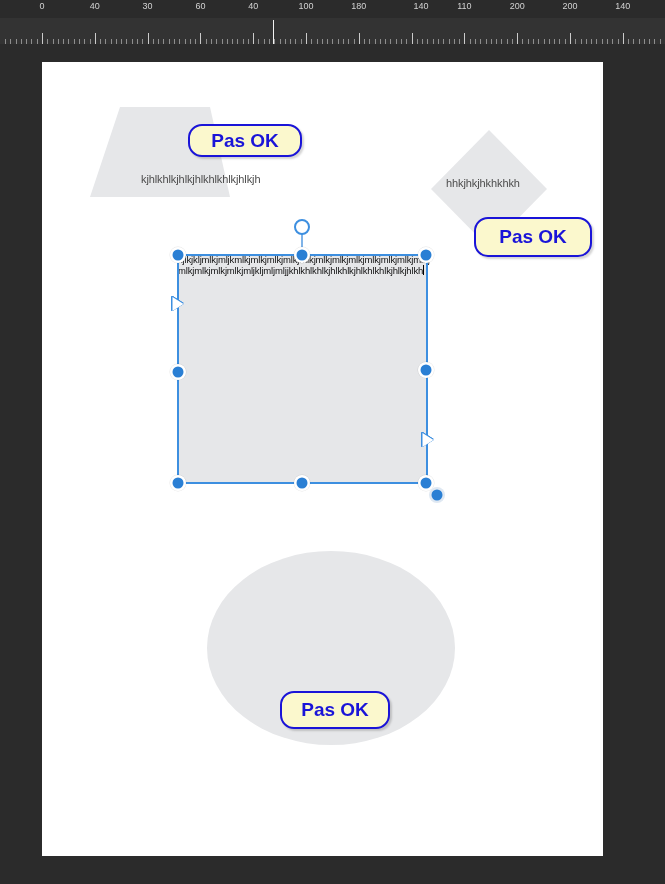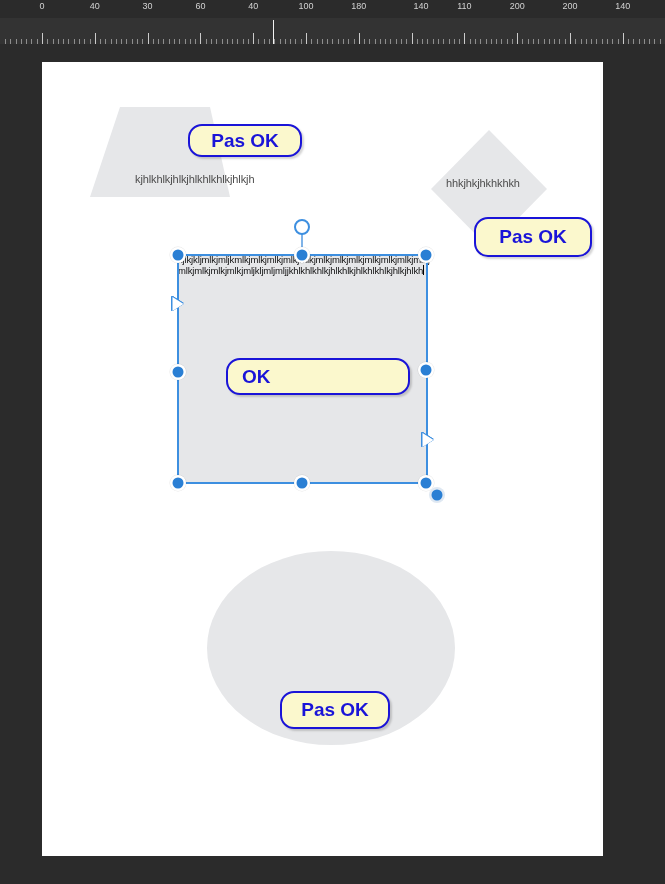--- a/index.html
+++ b/index.html
@@ -318,21 +318,21 @@
   <div id="ruler-cursor" style="left:273px;"></div>
 </div>
 
 <div id="workspace">
 
   <div id="page">
 
     <svg style="position:absolute;left:48px;top:45px;width:140px;height:90px;" viewBox="0 0 140 90">
       <polygon points="30,0 120,0 140,90 0,90" class="shape-fill"></polygon>
     </svg>
-    <div class="shape-label" style="left:69px;top:111px;padding-left:24px;">kjhlkhlkjhlkjhlkhlkhlkjhlkjh</div>
+    <div class="shape-label" style="left:75px;top:111px;padding-left:24px;">kjhlkhlkjhlkjhlkhlkhlkjhlkjh</div>
 
     <svg style="position:absolute;left:389px;top:68px;width:116px;height:118px;" viewBox="0 0 116 118">
       <polygon points="58,0 116,59 58,118 0,59" class="shape-fill"></polygon>
     </svg>
     <div class="shape-label" style="left:404px;top:115px;">hhkjhkjhkhkhkh</div>
 
     <svg style="position:absolute;left:165px;top:489px;width:248px;height:194px;" viewBox="0 0 248 194">
       <ellipse cx="124" cy="97" rx="124" ry="97" class="shape-fill"></ellipse>
     </svg>
 
@@ -364,22 +364,19 @@
     <div class="flow-arrow" style="left:386px;top:378px;"></div>
 
     <div class="callout center" style="left:146px;top:62px;width:114px;height:33px;">
       <span class="callout-text">Pas OK</span>
     </div>
 
     <div class="callout center" style="left:432px;top:155px;width:118px;height:40px;">
       <span class="callout-text">Pas OK</span>
     </div>
 
-    <div class="callout left" style="left:184px;top:296px;width:184px;height:37px;">
-      <span class="callout-text">OK</span>
-    </div>
 
     <div class="callout center" style="left:238px;top:629px;width:110px;height:38px;">
       <span class="callout-text">Pas OK</span>
     </div>
 
   </div>
 </div>
 
 </body></html>

